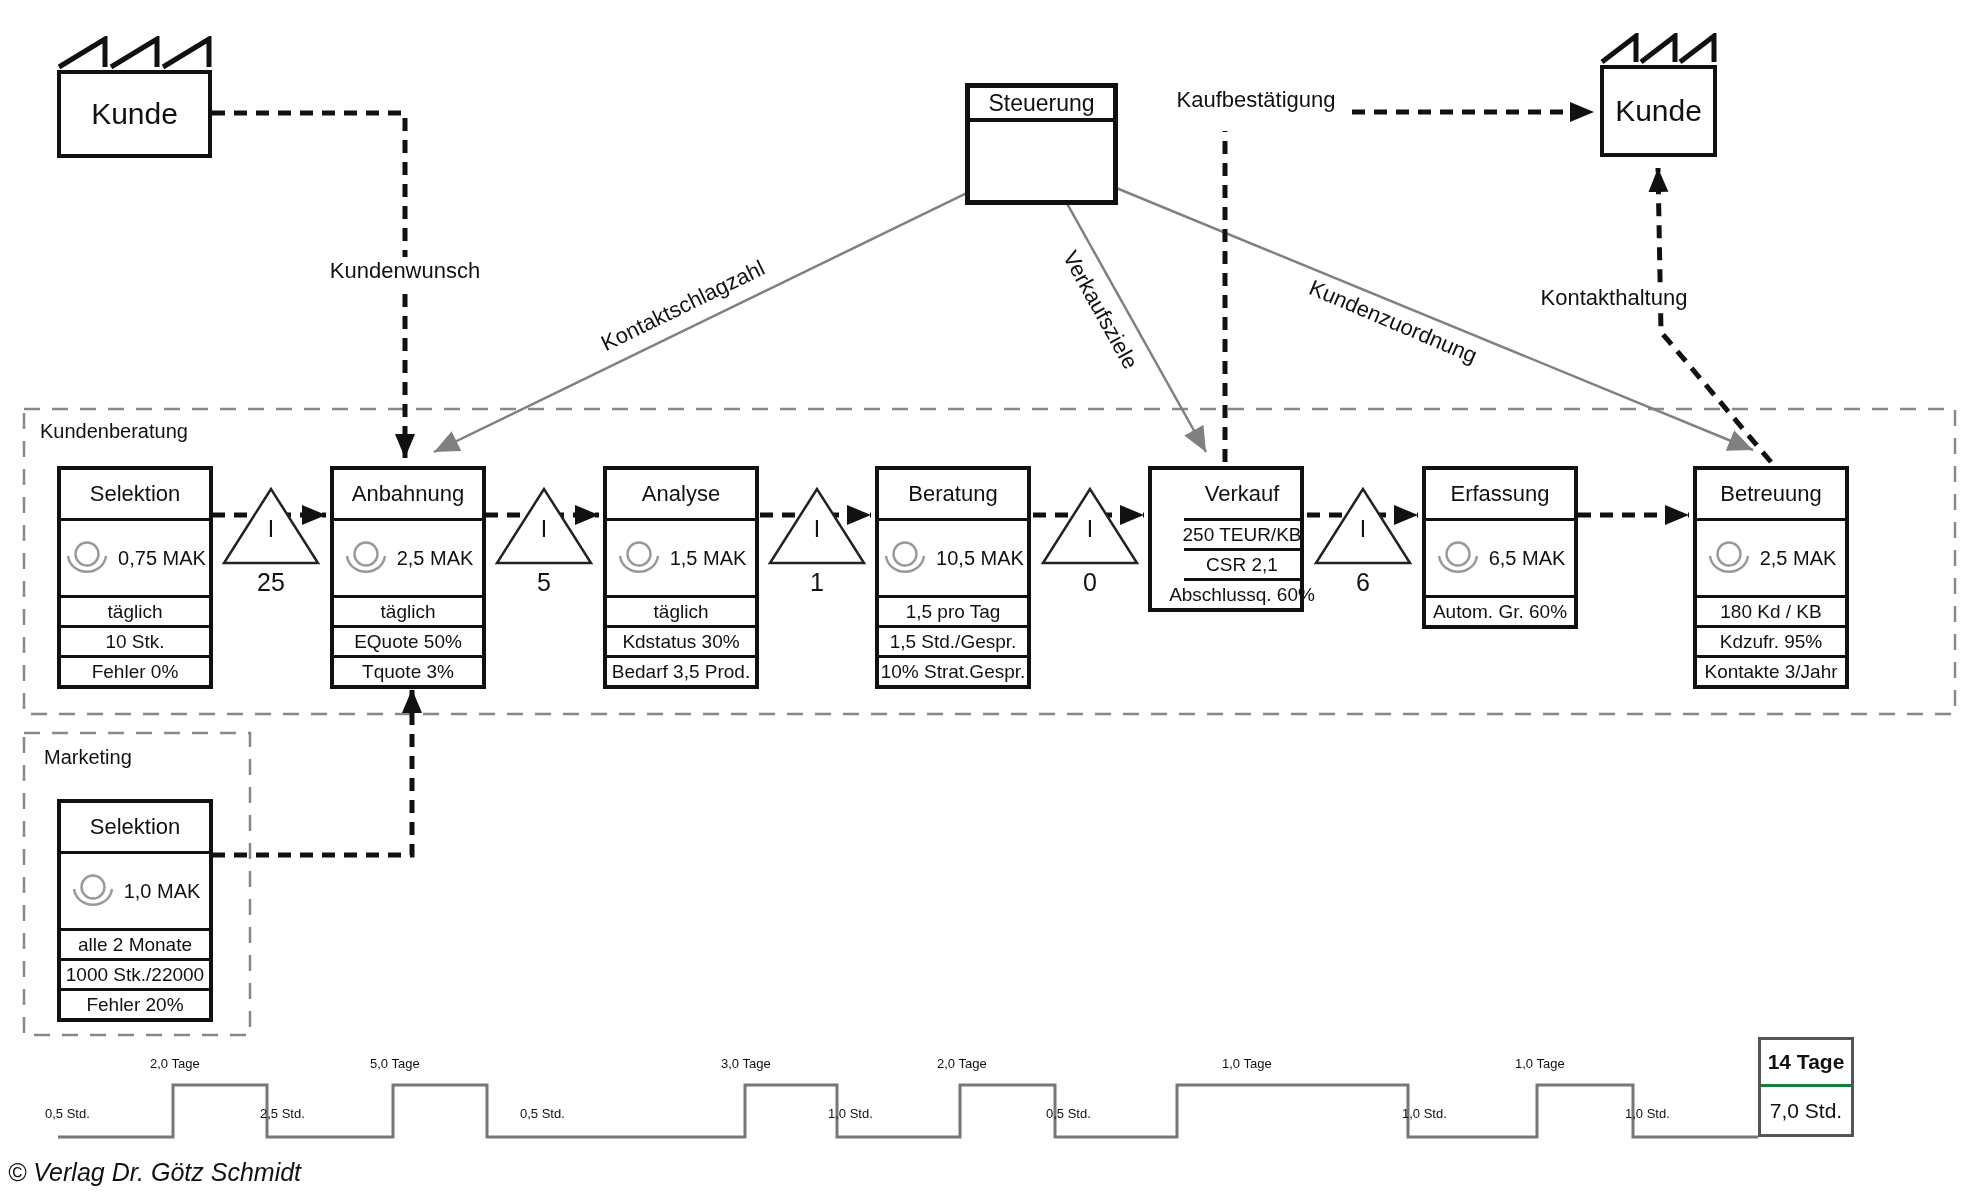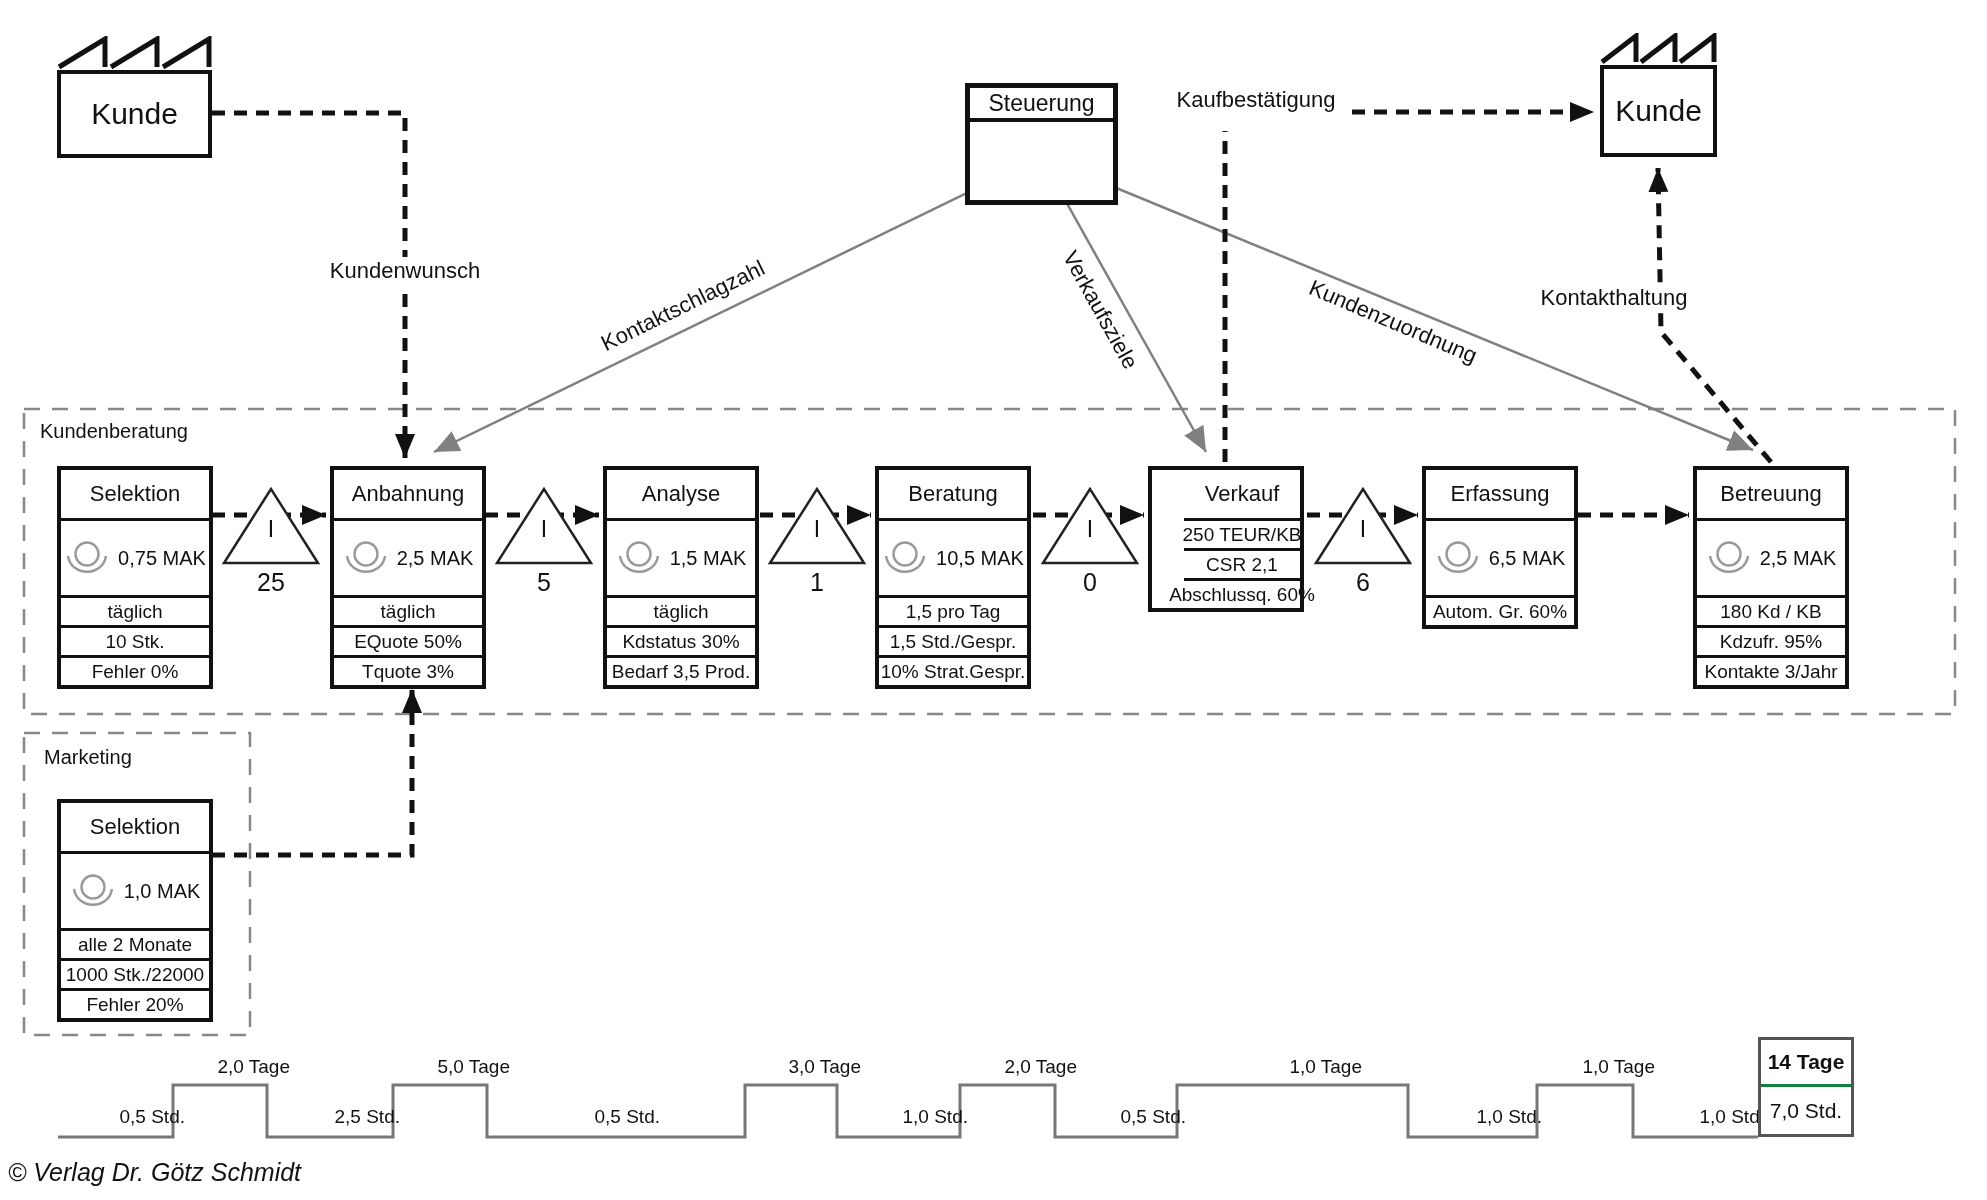--- a/index.html
+++ b/index.html
@@ -32,22 +32,22 @@
   .rot-61  { transform:translate(-50%,-50%) rotate(61deg); }
   .rot-23  { transform:translate(-50%,-50%) rotate(23deg); }
 
   .region-label { position:absolute; font-size:20px; background:#fff; padding:0 4px; }
 
   .tri { position:absolute; width:100px; height:112px; text-align:center; }
   .tri svg { position:absolute; left:0; top:0; }
   .tri .sym { position:absolute; top:30px; left:0; width:100%; font-size:23px; }
   .tri .cnt { position:absolute; top:82px; left:0; width:100%; font-size:25px; }
 
-  .tl-label { position:absolute; width:140px; margin-left:-70px; text-align:right;
-    font-size:19px; white-space:nowrap; }
+  .tl-label { position:absolute; width:140px; margin-left:-70px; text-align:left;
+    font-size:13px; white-space:nowrap; }
 
   .total-box { position:absolute; left:1758px; top:1037px; width:96px; height:100px;
     border:3px solid #555; background:#fff; }
   .total-box .cell { height:47px; display:flex; align-items:center; justify-content:center; font-size:21px; }
   .total-box .cell.first { border-bottom:3px solid #15803d;font-weight:bold; }
 
   .copyright { position:absolute; left:8px; top:1158px; font-style:italic; font-size:25px; }
 </style>
 </head>
 <body>

